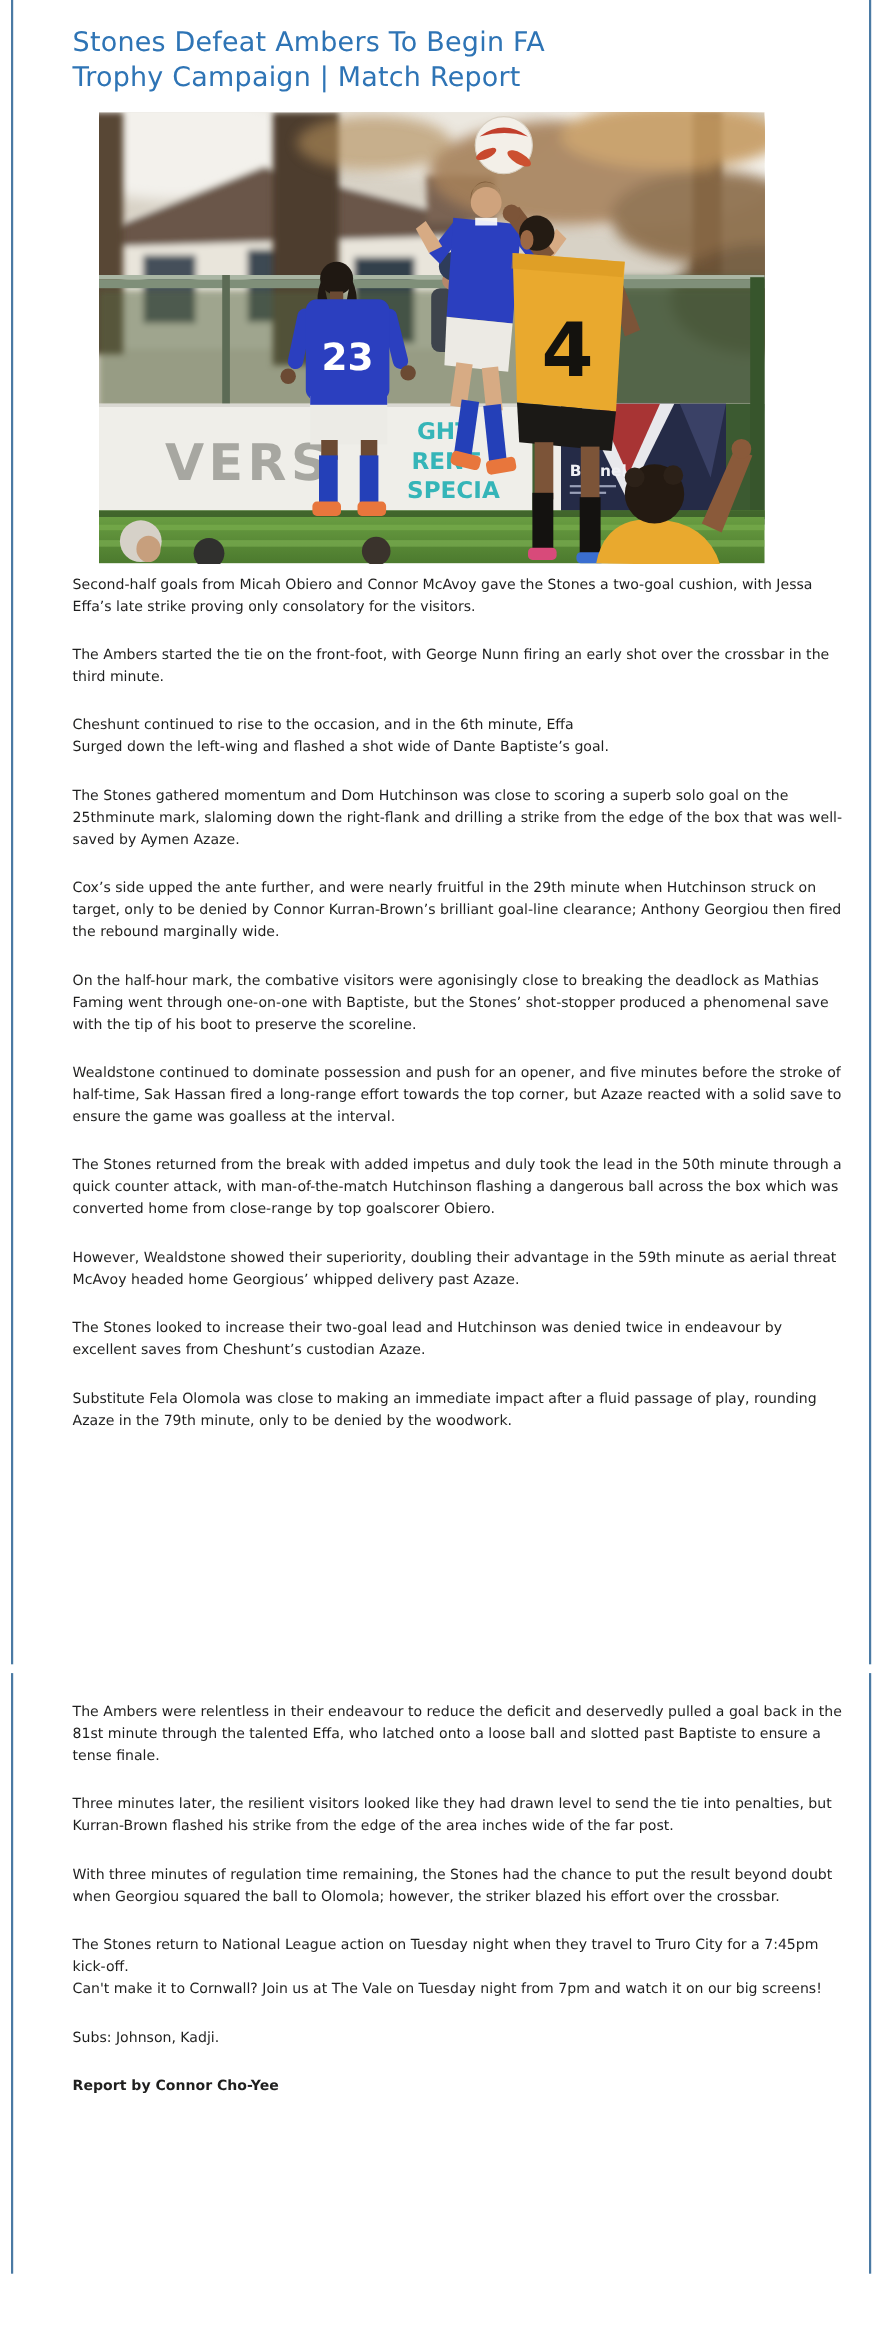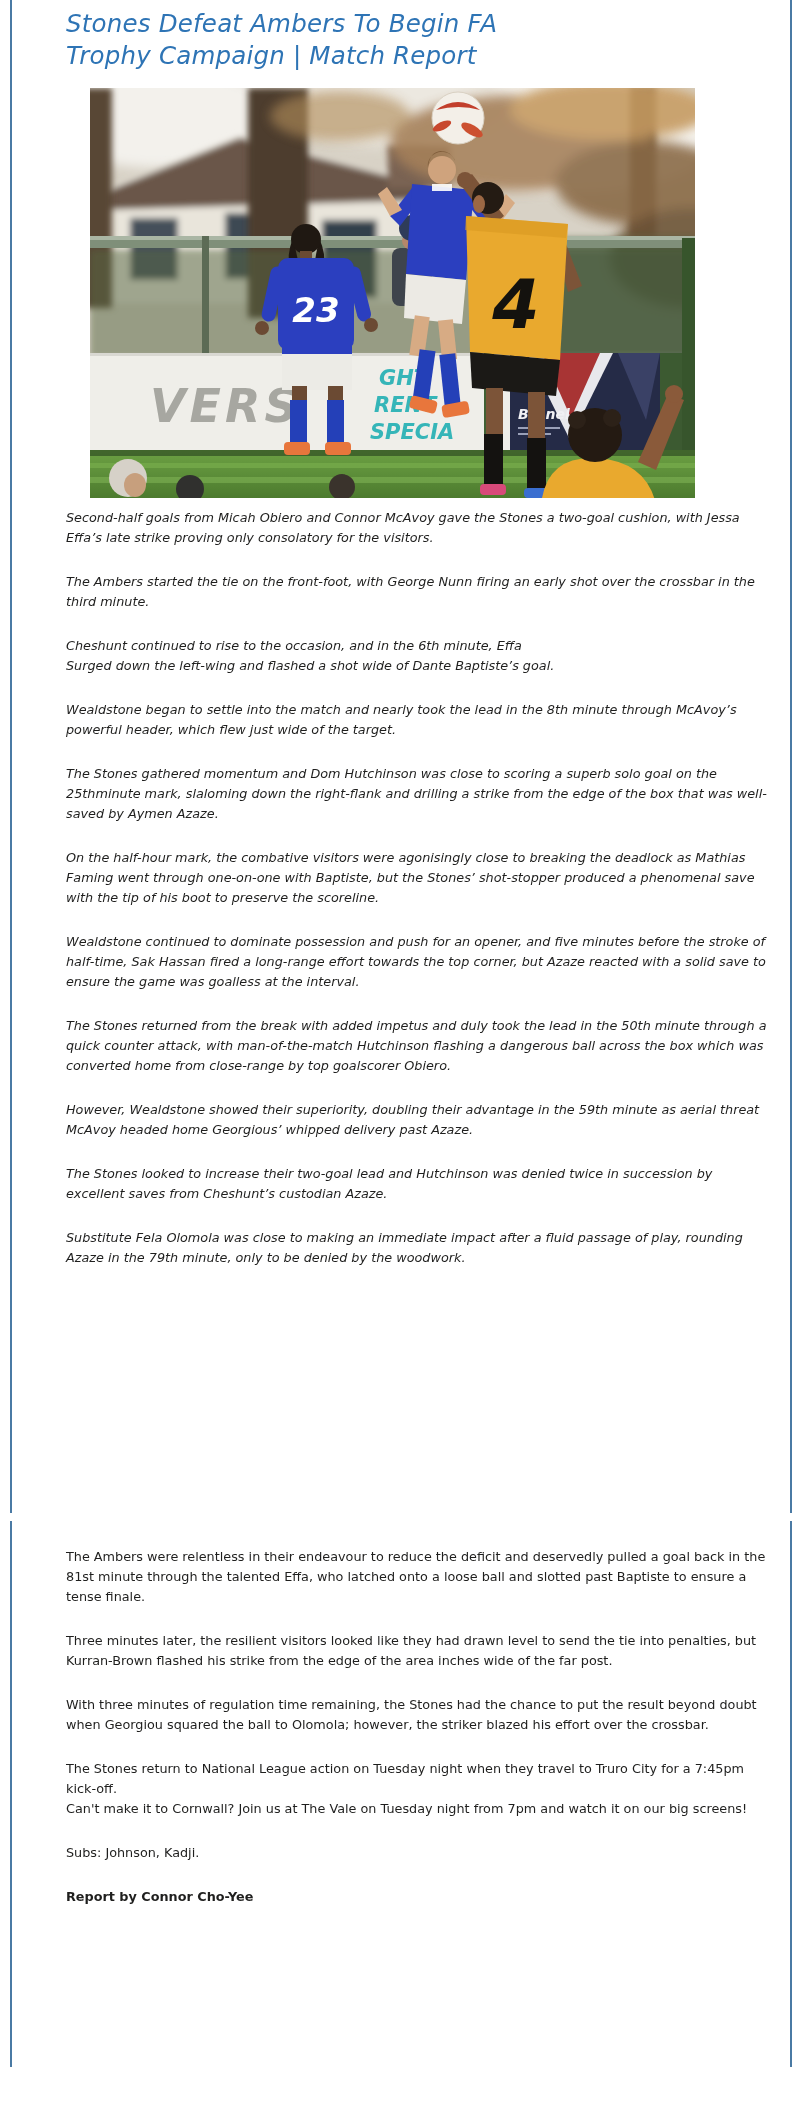--- a/index.html
+++ b/index.html
@@ -10,21 +10,21 @@
   }
   .frame{
     margin:0 14px 0 10px;
     border-left:2px solid var(--frame-color,#4a7aa4);
     border-right:2px solid var(--frame-color,#4a7aa4);
     box-sizing:border-box;
     padding:0 18px 0 54px;
     overflow:hidden;
     background:#ffffff;
   }
-  .frame-1{height:1513px;padding-top:6px;font-style:italic;}
+  .frame-1{height:1513px;padding-top:20px;}
   .frame-2{margin-top:8px;height:546px;padding-top:26px;}
   .title{
     margin:2px 0 16px 0;
     font-size:24.5px;line-height:32px;font-weight:400;
     color:var(--title-color,#2E74B5);
     letter-spacing:0.2px;
   }
   .photo{
     margin:14px 0 10px 24px;padding:0;
     width:605px;height:410px;overflow:hidden;line-height:0;
@@ -217,27 +217,27 @@
           <circle cx="487" cy="332" r="9" fill="#2c2118"></circle>
           <circle cx="522" cy="330" r="9" fill="#2c2118"></circle>
         </g>
       </svg>
     </figure>
 
     <div class="paragraphs">
         <p class="para">Second-half goals from Micah Obiero and Connor McAvoy gave the Stones a two-goal cushion, with Jessa Effa’s late strike proving only consolatory for the visitors.</p>
         <p class="para">The Ambers started the tie on the front-foot, with George Nunn firing an early shot over the crossbar in the third minute.</p>
         <p class="para">Cheshunt continued to rise to the occasion, and in the 6th minute, Effa<br>Surged down the left-wing and flashed a shot wide of Dante Baptiste’s goal.</p>
-        <p class="para">Wealdstone began to settle into the match and nearly took the lead in the 8th minute through McAvoy’s powerful header, which flew just wide of the target.</p>
         <p class="para">The Stones gathered momentum and Dom Hutchinson was close to scoring a superb solo goal on the 25thminute mark, slaloming down the right-flank and drilling a strike from the edge of the box that was well-saved by Aymen Azaze.</p>
+        <p class="para">Cox’s side upped the ante further, and were nearly fruitful in the 29th minute when Hutchinson struck on target, only to be denied by Connor Kurran-Brown’s brilliant goal-line clearance; Anthony Georgiou then fired the rebound marginally wide.</p>
         <p class="para">On the half-hour mark, the combative visitors were agonisingly close to breaking the deadlock as Mathias Faming went through one-on-one with Baptiste, but the Stones’ shot-stopper produced a phenomenal save with the tip of his boot to preserve the scoreline.</p>
         <p class="para">Wealdstone continued to dominate possession and push for an opener, and five minutes before the stroke of half-time, Sak Hassan fired a long-range effort towards the top corner, but Azaze reacted with a solid save to ensure the game was goalless at the interval.</p>
         <p class="para">The Stones returned from the break with added impetus and duly took the lead in the 50th minute through a quick counter attack, with man-of-the-match Hutchinson flashing a dangerous ball across the box which was converted home from close-range by top goalscorer Obiero.</p>
         <p class="para">However, Wealdstone showed their superiority, doubling their advantage in the 59th minute as aerial threat McAvoy headed home Georgious’ whipped delivery past Azaze.</p>
-        <p class="para">The Stones looked to increase their two-goal lead and Hutchinson was denied twice in succession by excellent saves from Cheshunt’s custodian Azaze.</p>
+        <p class="para">The Stones looked to increase their two-goal lead and Hutchinson was denied twice in endeavour by excellent saves from Cheshunt’s custodian Azaze.</p>
         <p class="para">Substitute Fela Olomola was close to making an immediate impact after a fluid passage of play, rounding Azaze in the 79th minute, only to be denied by the woodwork.</p>
       </div>
   </section>
 
   <section class="frame frame-2">
     <div class="paragraphs">
         <p class="para">The Ambers were relentless in their endeavour to reduce the deficit and deservedly pulled a goal back in the 81st minute through the talented Effa, who latched onto a loose ball and slotted past Baptiste to ensure a tense finale.</p>
         <p class="para">Three minutes later, the resilient visitors looked like they had drawn level to send the tie into penalties, but Kurran-Brown flashed his strike from the edge of the area inches wide of the far post.</p>
         <p class="para">With three minutes of regulation time remaining, the Stones had the chance to put the result beyond doubt when Georgiou squared the ball to Olomola; however, the striker blazed his effort over the crossbar.</p>
         <p class="para">The Stones return to National League action on Tuesday night when they travel to Truro City for a 7:45pm kick-off.<br>Can't make it to Cornwall? Join us at The Vale on Tuesday night from 7pm and watch it on our big screens!</p>

